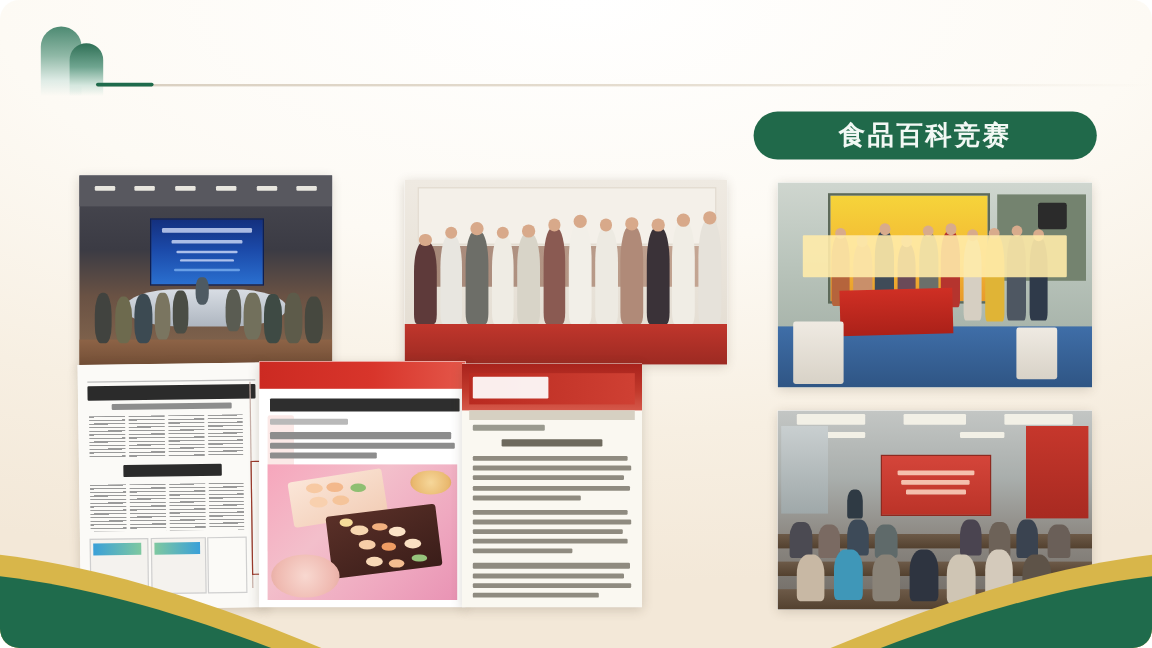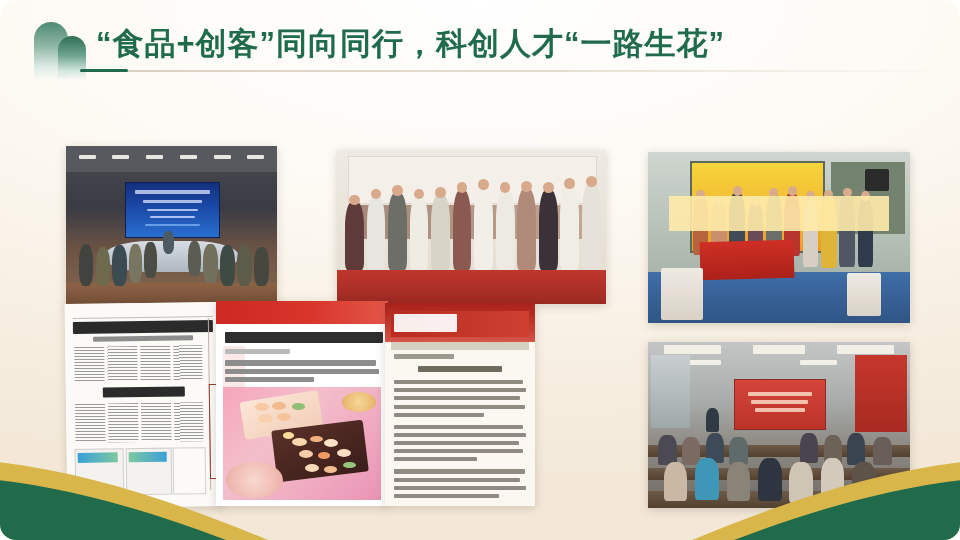--- a/index.html
+++ b/index.html
@@ -153,24 +153,24 @@
 </head>
 <body>
 
 <div class="slide">
 
   <div class="deco">
     <div class="bar bar-a"></div>
     <div class="bar bar-b"></div>
   </div>
 
-  <div class="title">“食品+创客”同向同行，科创人才“一路生花”</div>
   <div class="rule"></div>
   <div class="rule-accent"></div>
 
+  <div class="pill pill-right">食品百科竞赛</div>
 
   <div class="ph p1">
     <div class="inner">
       <div class="wall"></div>
       <div class="ceil">
         <i style="left:6%"></i>
           <i style="left:22%"></i>
           <i style="left:38%"></i>
         <i style="left:54%"></i>
           <i style="left:70%"></i>

